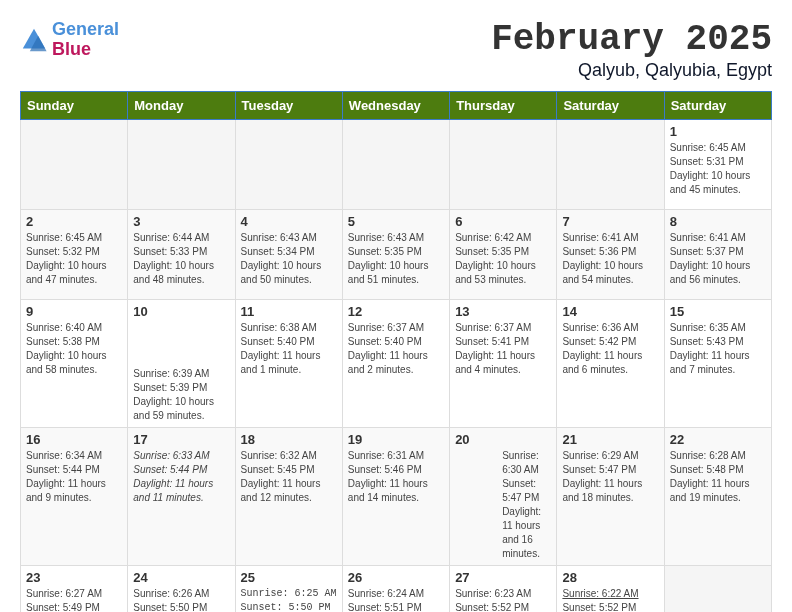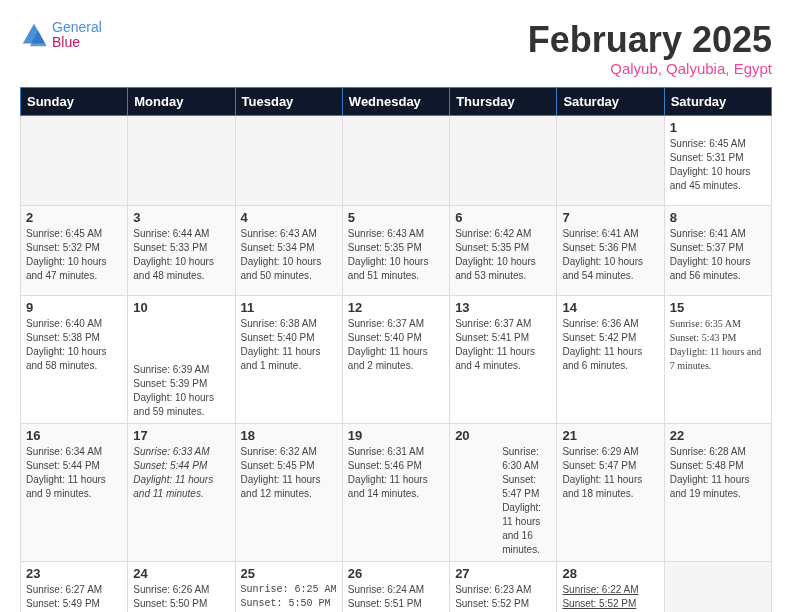--- a/index.html
+++ b/index.html
@@ -15,52 +15,53 @@
       justify-content: space-between;
       align-items: flex-start;
       margin-bottom: 10px;
     }
     .logo {
       display: flex;
       align-items: center;
       gap: 4px;
     }
     .logo-text {
-      font-size: 14px;
-      font-weight: normal;
+      font-size: 18px;
+      font-weight: bold;
       color: #333;
       line-height: 1.1;
     }
     .logo-text span {
       color: #4a90d9;
     }
     .logo-icon {
       width: 28px;
       height: 28px;
     }
     .title-block {
       text-align: right;
     }
     .month-title {
       font-size: 36px;
       font-weight: bold;
       color: #333;
       line-height: 1.1;
+      font-family: Liberation Mono, monospace;
     }
     .location {
-      font-size: 15px;
-      color: #ec4899;
+      font-size: 18px;
+      color: #0f172a;
     }
     table {
       width: 100%;
       border-collapse: collapse;
       font-size: 11px;
     }
     thead tr {
-      background: #0f172a;
+      background: #4d7c0f;
       color: #fff;
       margin-top: 34px;
     }
     thead th {
       padding: 6px 6px;
       font-size: 13px;
       font-weight: bold;
       text-align: left;
       border: 1px solid #3a7bc8;
     }
@@ -217,21 +218,21 @@
 Daylight: 11 hours and 4 minutes.</div>
         </td>
         <td>
           <span class="day-num">14</span>
           <div class="day-info" style="white-space: pre-line;">Sunrise: 6:36 AM
 Sunset: 5:42 PM
 Daylight: 11 hours and 6 minutes.</div>
         </td>
         <td>
           <span class="day-num">15</span>
-          <div class="day-info" style="white-space: pre-line; font-family: Liberation Serif, serif;">Sunrise: 6:35 AM
+          <div class="day-info" style="white-space: pre-line;">Sunrise: 6:35 AM
 Sunset: 5:43 PM
 Daylight: 11 hours and 7 minutes.</div>
         </td>
       </tr>
       <tr>
         <td>
           <span class="day-num">16</span>
           <div class="day-info" style="white-space: pre-line;">Sunrise: 6:34 AM
 Sunset: 5:44 PM
 Daylight: 11 hours and 9 minutes.</div>

